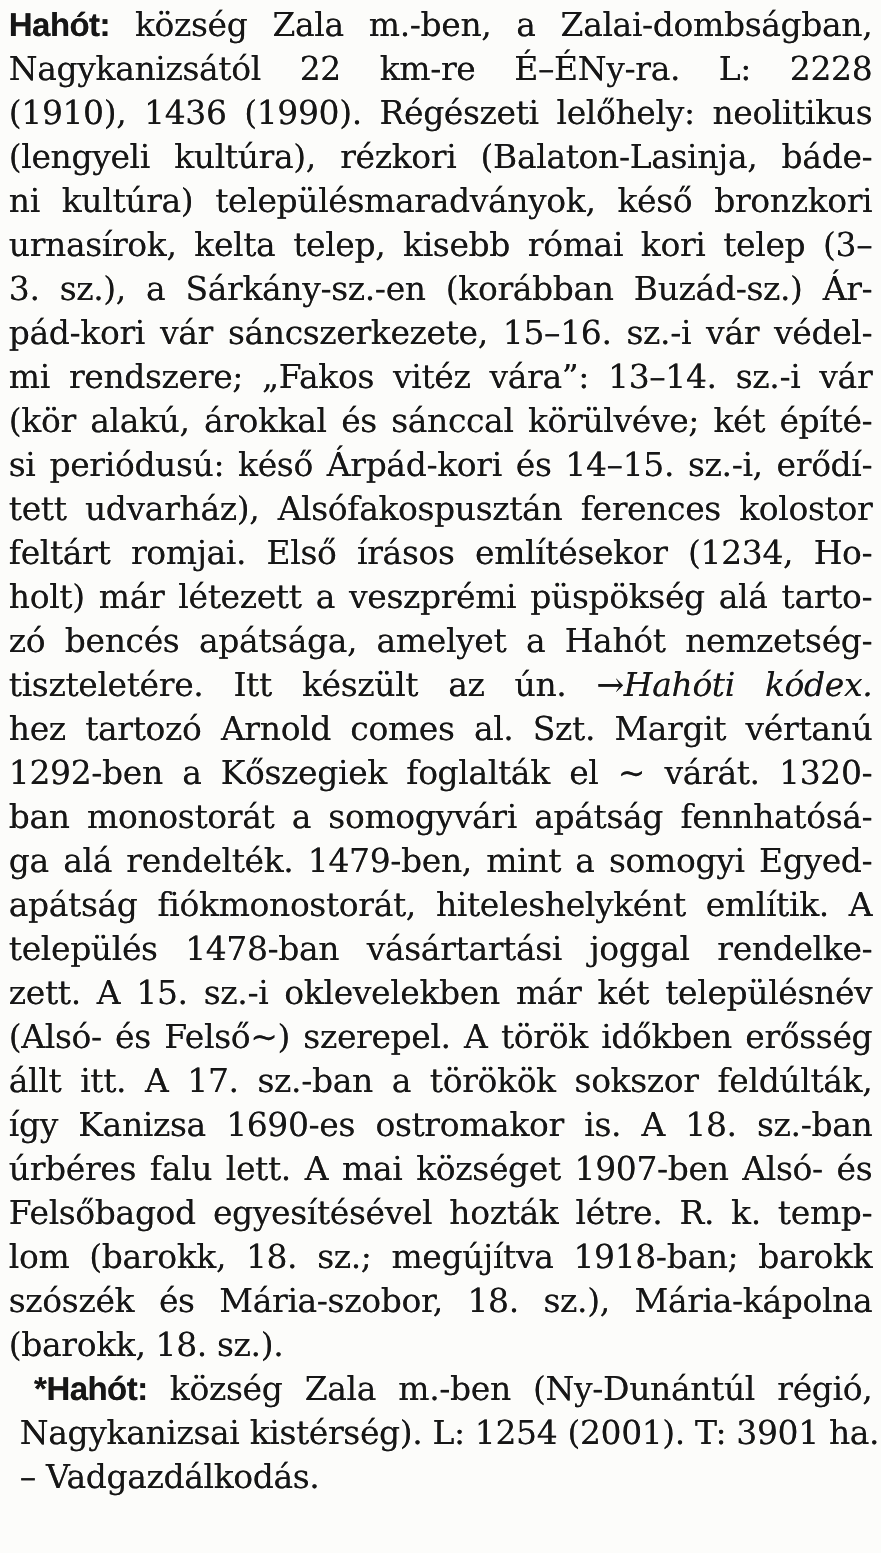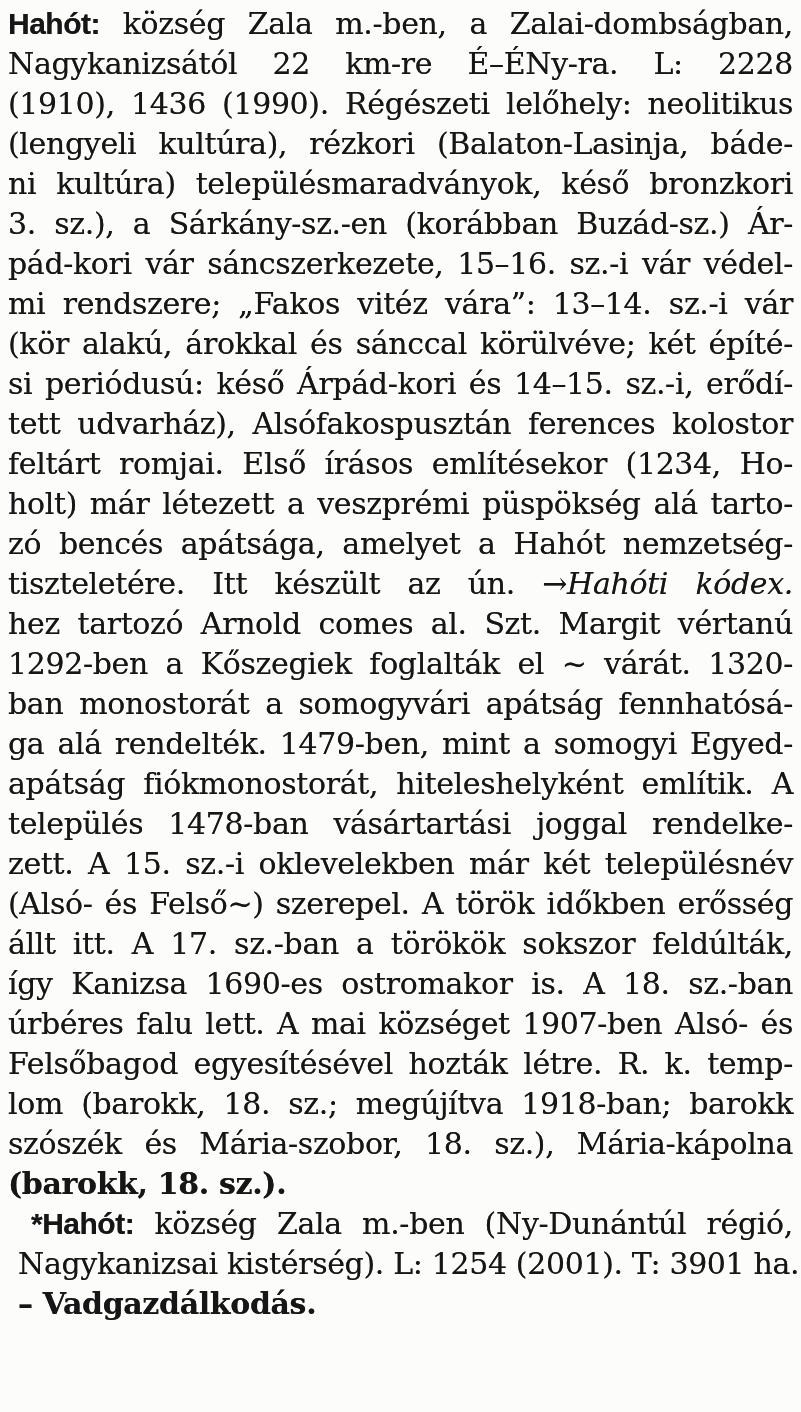--- a/index.html
+++ b/index.html
@@ -23,21 +23,20 @@
     line-height: 40px;
     letter-spacing: -0.35px;
     white-space: nowrap;           
     text-align: justify;
     text-align-last: justify;
     text-shadow: 0 0 0.5px rgba(0,0,0,0.65);
   }
   .line.endp {                     
     text-align: left;
     text-align-last: left;
-    font-weight: bold;
   }
   .head {
     font-family: "Liberation Sans", sans-serif;
     font-weight: 700;
     letter-spacing: -0.5px;
   }
   .ref {
     font-style: italic;
   }
   .entry-secondary {
@@ -51,20 +50,21 @@
 <body>
 
 <div class="page">
 
   <section class="entry entry-main">
     <div class="line"><span class="head">Hahót:</span><span> község Zala m.-ben, a Zalai-dombságban,</span></div>
     <div class="line"><span>Nagykanizsától 22 km-re É–ÉNy-ra. L: 2228</span></div>
     <div class="line"><span>(1910), 1436 (1990). Régészeti lelőhely: neolitikus</span></div>
     <div class="line"><span>(lengyeli kultúra), rézkori (Balaton-Lasinja, báde-</span></div>
     <div class="line"><span>ni kultúra) településmaradványok, késő bronzkori</span></div>
+    <div class="line"><span>urnasírok, kelta telep, kisebb római kori telep (3–</span></div>
     <div class="line"><span>3. sz.), a Sárkány-sz.-en (korábban Buzád-sz.) Ár-</span></div>
     <div class="line"><span>pád-kori vár sáncszerkezete, 15–16. sz.-i vár védel-</span></div>
     <div class="line"><span>mi rendszere; „Fakos vitéz vára”: 13–14. sz.-i vár</span></div>
     <div class="line"><span>(kör alakú, árokkal és sánccal körülvéve; két építé-</span></div>
     <div class="line"><span>si periódusú: késő Árpád-kori és 14–15. sz.-i, erődí-</span></div>
     <div class="line"><span>tett udvarház), Alsófakospusztán ferences kolostor</span></div>
     <div class="line"><span>feltárt romjai. Első írásos említésekor (1234, Ho-</span></div>
     <div class="line"><span>holt) már létezett a veszprémi püspökség alá tarto-</span></div>
     <div class="line"><span>zó bencés apátsága, amelyet a Hahót nemzetség-</span></div>
     <div class="line"><span>tiszteletére. Itt készült az ún. </span><span class="ref">→Hahóti kódex.</span></div>

